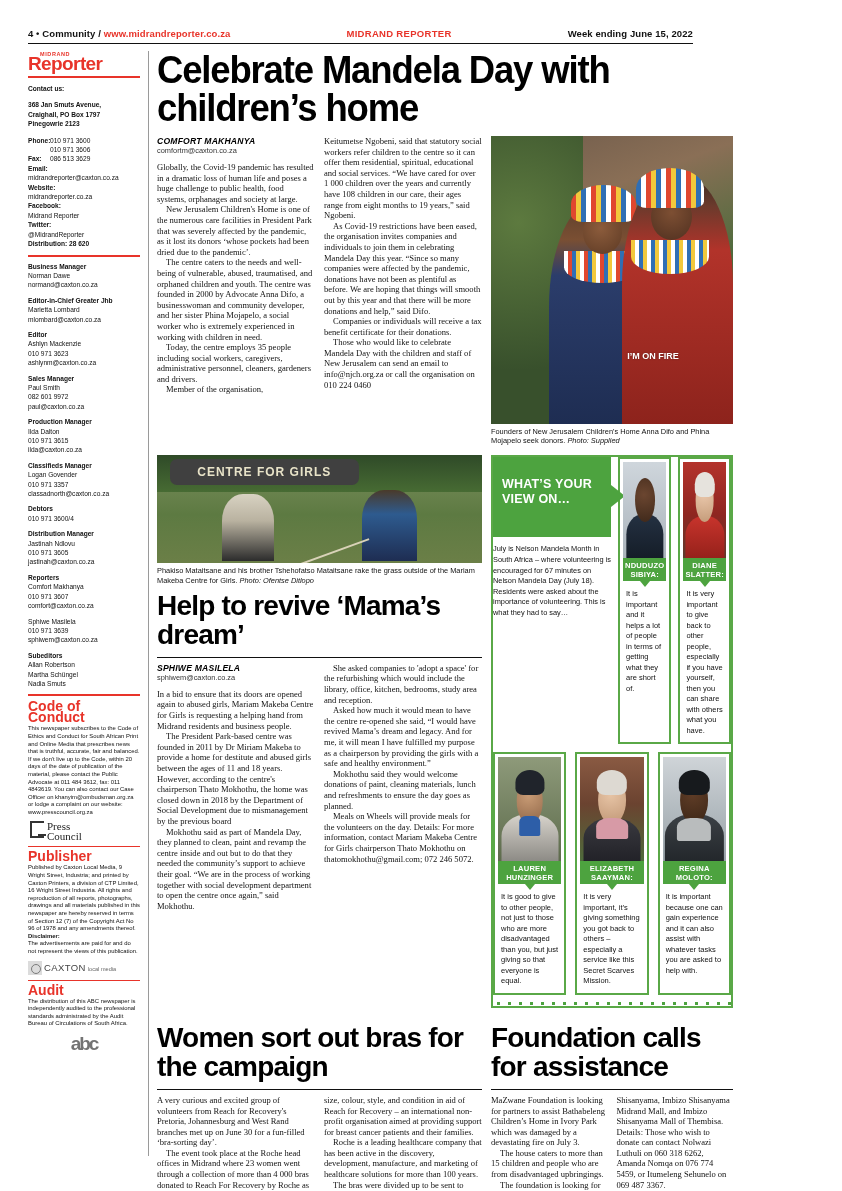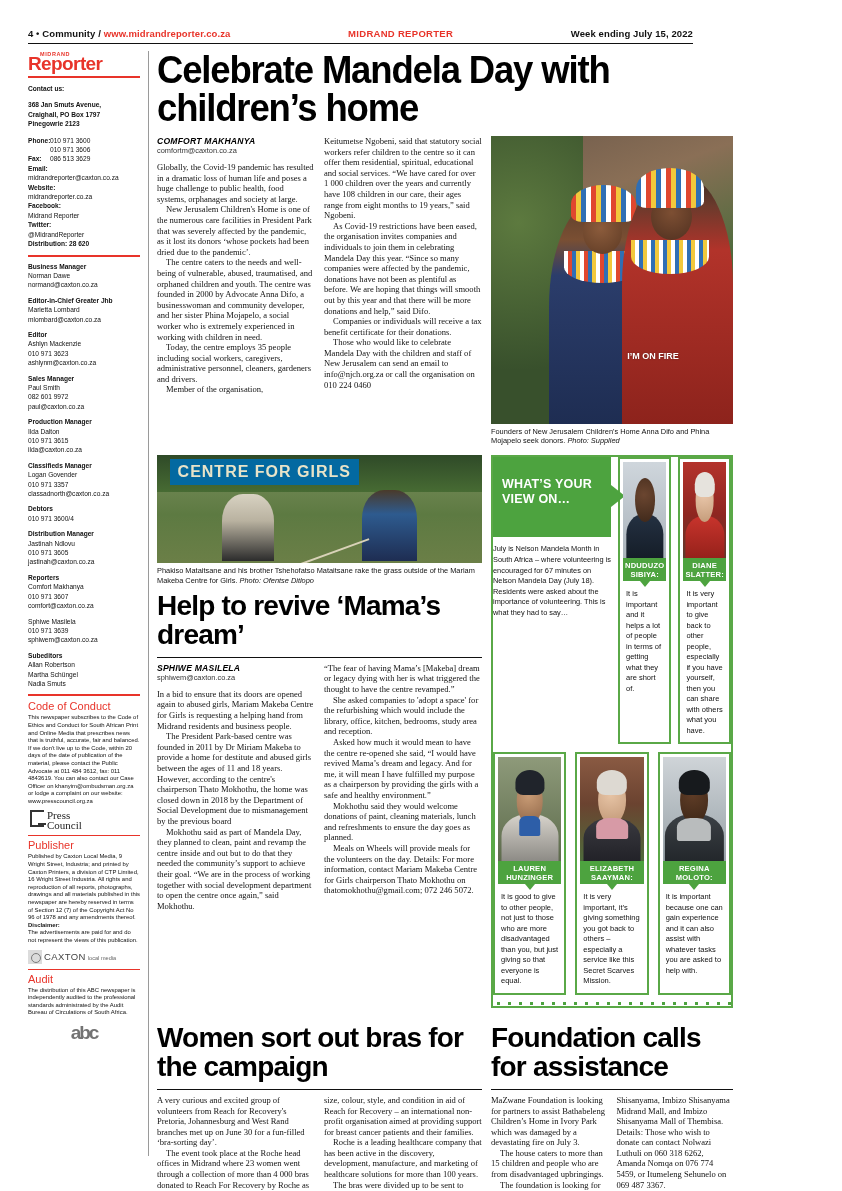--- a/index.html
+++ b/index.html
@@ -34,21 +34,21 @@
             color: #e8342a; font-size: 19px; line-height: 19px; letter-spacing: -.6px; }
   .logo-sm { font-size: 5.5px; font-weight: bold; color: #e8342a; letter-spacing: .6px;
              display: block; margin-bottom: -3px; margin-left: 12px; }
   .logo-rule { border-top: 2px solid #e8342a; margin: 3px 0 6px 0; }
   .rail { font-size: 6.6px; line-height: 9.4px; color: #111; }
   .rail b, .rail .hd { font-weight: bold; display: block; }
   .rail .blk { margin-bottom: 6px; }
   .rail .sp { margin-bottom: 7px; }
   .rail-rule { border-top: 2px solid #e8342a; margin: 6px 0 5px 0; }
   .rail-rule-thin { border-top: 1px solid #e8342a; margin: 5px 0 4px 0; }
-  .redhd { color: #e8342a; font-weight: normal; font-size: 11px; line-height: 11px; margin-bottom: 2px; }
+  .redhd { color: #e8342a; font-weight: bold; font-size: 14px; line-height: 11px; margin-bottom: 2px; }
   .tiny { font-size: 5.9px; line-height: 7.6px; }
   .phone-row { display: flex; }
   .phone-row .lbl { width: 22px; flex: 0 0 22px; font-weight: bold; }
   .press-council { display: flex; align-items: flex-start; gap: 3px; margin: 5px 0 2px 2px; }
   .pc-mark { width: 14px; height: 17px; border: 2px solid #333; border-right: none;
              position: relative; }
   .pc-mark:after { content:""; position: absolute; right: -2px; bottom: 0;
                    width: 8px; height: 2px; background: #333; }
   .pc-txt { font-family: "Liberation Serif", serif; font-size: 11px; line-height: 10px; color: #222; }
   .caxton-row { display: flex; align-items: center; gap: 2px; margin: 5px 0 3px 0; }
@@ -122,23 +122,23 @@
 
   
   .band2 { display: flex; gap: 9px; margin-top: 10px; }
   .b2-left { width: 325px; flex: 0 0 325px; }
   .b2-right { flex: 1 1 auto; }
   .ph2 { height: 108px; }
   .ph2 .bg { position:absolute; inset:0; background: linear-gradient(180deg,#7d8f5f 0%,#5d7a42 55%,#6b7f47 100%); }
   .ph2 .wall { position:absolute; left:0; top:0; width:100%; height:34%;
     background: linear-gradient(180deg,#2f4a28,#476b33); }
   .ph2 .sign { position:absolute; left:4%; top:3%; width:58%; height:24%;
-    background:#0369a1; color:#e8e3c8; font-family:"Liberation Sans",sans-serif;
-    font-weight:bold; font-size:16px; letter-spacing:1px; display:flex;
-    align-items:center; justify-content:center; }
+    background:#404040; color:#e8e3c8; font-family:"Liberation Sans",sans-serif;
+    font-weight:bold; font-size:12px; letter-spacing:1px; display:flex;
+    align-items:center; justify-content:center;border-radius:7px; }
   .ph2 .p1 { position:absolute; left:20%; bottom:2%; width:16%; height:62%;
     background: linear-gradient(180deg,#d8d2c2 0%,#b9b2a0 40%,#2c2c2c 100%); border-radius:40% 40% 0 0; }
   .ph2 .p2 { position:absolute; left:63%; bottom:2%; width:17%; height:66%;
     background: linear-gradient(180deg,#4a3a2a 0%,#2e5b8f 34%,#1e2d52 100%); border-radius:40% 40% 0 0; }
   .ph2 .rake { position:absolute; left:36%; bottom:6%; width:30%; height:2px;
     background:#d9d2b8; transform: rotate(-20deg); }
 
   
   .viewbox { border: 2.5px solid #5aa847; padding: 0; }
   .vb-row { display: flex; gap: 7px; }
@@ -196,21 +196,21 @@
 <body>
 
 <div class="page">
 
   <div class="topbar">
     <div class="left">
       <span>4 • Community /</span>
       <span class="url">www.midrandreporter.co.za</span>
     </div>
     <div class="mid">MIDRAND REPORTER</div>
-    <div class="right">Week ending July 15, 2022</div>
+    <div class="right">Week ending June 15, 2022</div>
   </div>
   <div class="rule-top"></div>
 
   <div class="grid">
 
     <div class="col-left">
 
       <div class="logo-box">
         <span class="logo-sm">MIDRAND</span>
         <div class="logo-k">Reporter</div>
@@ -421,21 +421,20 @@
               <div class="byline">SPHIWE MASILELA</div>
               <div class="byemail">sphiwem@caxton.co.za</div>
               <div class="body" id="s2c1">
                   <p class="first">In a bid to ensure that its doors are opened again to abused girls, Mariam Makeba Centre for Girls is requesting a helping hand from Midrand residents and business people.</p>
                   <p>The President Park-based centre was founded in 2011 by Dr Miriam Makeba to provide a home for destitute and abused girls between the ages of 11 and 18 years. However, according to the centre's chairperson Thato Mokhothu, the home was closed down in 2018 by the Department of Social Development due to mismanagement by the previous board</p>
                   <p>Mokhothu said as part of Mandela Day, they planned to clean, paint and revamp the centre inside and out but to do that they needed the community’s support to achieve their goal. “We are in the process of working together with social development department to open the centre once again,” said Mokhothu.</p>
                 </div>
             </div>
             <div>
               <div class="body" id="s2c2">
-                  <p class="first">“The fear of having Mama’s [Makeba] dream or legacy dying with her is what triggered the thought to have the centre revamped.”</p>
                   <p>She asked companies to 'adopt a space' for the refurbishing which would include the library, office, kitchen, bedrooms, study area and reception.</p>
                   <p>Asked how much it would mean to have the centre re-opened she said, “I would have revived Mama’s dream and legacy. And for me, it will mean I have fulfilled my purpose as a chairperson by providing the girls with a safe and healthy environment.”</p>
                   <p>Mokhothu said they would welcome donations of paint, cleaning materials, lunch and refreshments to ensure the day goes as planned.</p>
                   <p>Meals on Wheels will provide meals for the volunteers on the day. Details: For more information, contact Mariam Makeba Centre for Girls chairperson Thato Mokhothu on thatomokhothu@gmail.com; 072 246 5072.</p>
                 </div>
             </div>
           </div>
         </div>
 
         <div class="b2-right">

